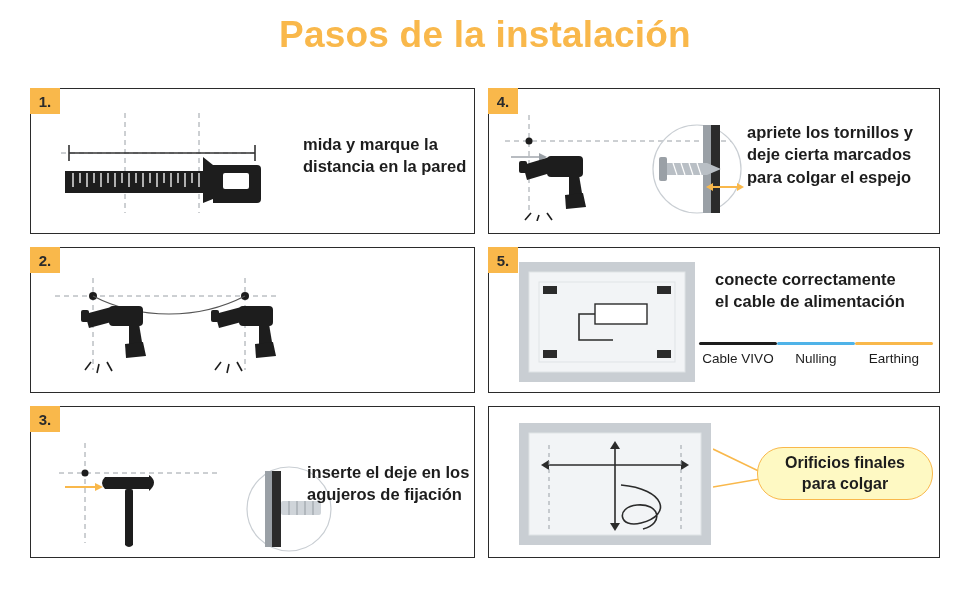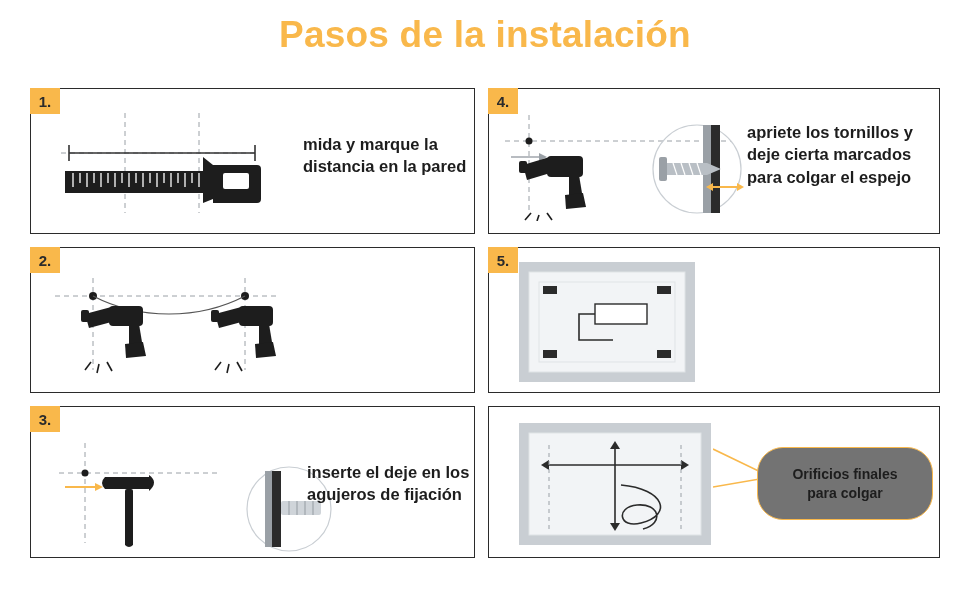--- a/index.html
+++ b/index.html
@@ -73,30 +73,30 @@
     color: #1d1d1d;
   }
   .legend-bar {
     height: 3px;
     width: 78px;
     margin: 0 auto 6px auto;
     border-radius: 2px;
   }
   .callout {
     position: absolute;
-    background: #737373;
+    background: #fef9c3;
     border: 1.5px solid #f9b84b;
     border-radius: 26px;
     width: 176px;
-    height: 73px;
+    height: 53px;
     display: flex;
     align-items: center;
     justify-content: center;
     text-align: center;
-    font-size: 14px;
+    font-size: 16px;
     font-weight: bold;
     color: #1d1d1d;
     line-height: 1.3;
     box-sizing: border-box;
   }
 </style>
 </head>
 <body>
 
 <div class="page">
@@ -289,21 +289,37 @@
       <rect x="26" y="26" width="14" height="8" fill="#2b2b2b"></rect>
       <rect x="140" y="26" width="14" height="8" fill="#2b2b2b"></rect>
       <rect x="26" y="90" width="14" height="8" fill="#2b2b2b"></rect>
       <rect x="140" y="90" width="14" height="8" fill="#2b2b2b"></rect>
 
       <rect x="78" y="44" width="52" height="20" fill="#ffffff" stroke="#2b2b2b" stroke-width="1.4"></rect>
 
       <path d="M78 54 h-16 v26 h34" fill="none" stroke="#2b2b2b" stroke-width="1.6"></path>
     </svg>
 
-
+    <div class="card-text" style="left:226px; top:20px; width:230px; white-space:pre-line;">conecte correctamente
+el cable de alimentación</div>
+
+    <div class="legend" style="left:210px; top:94px;">
+      <div class="legend-item">
+        <div class="legend-bar" style="background:#1d1d1d;"></div>
+        <span>Cable VIVO</span>
+      </div>
+      <div class="legend-item">
+        <div class="legend-bar" style="background:#4fb3e8;"></div>
+        <span>Nulling</span>
+      </div>
+      <div class="legend-item">
+        <div class="legend-bar" style="background:#f9b84b;"></div>
+        <span>Earthing</span>
+      </div>
+    </div>
   </div>
 
   <div class="card" style="left:488px; top:406px; width:452px; height:152px;">
 
     <svg class="art" style="left:26px; top:12px;" width="200" height="130" viewBox="0 0 200 130">
       <rect x="4" y="4" width="192" height="122" fill="#c9ced3"></rect>
       <rect x="14" y="14" width="172" height="102" fill="#f2f4f6" stroke="#dfe3e6" stroke-width="1"></rect>
 
       <line x1="34" y1="46" x2="166" y2="46" stroke="#2b2b2b" stroke-width="1.6"></line>
       <path d="M34 41 l-8 5 l8 5 z" fill="#2b2b2b"></path>

